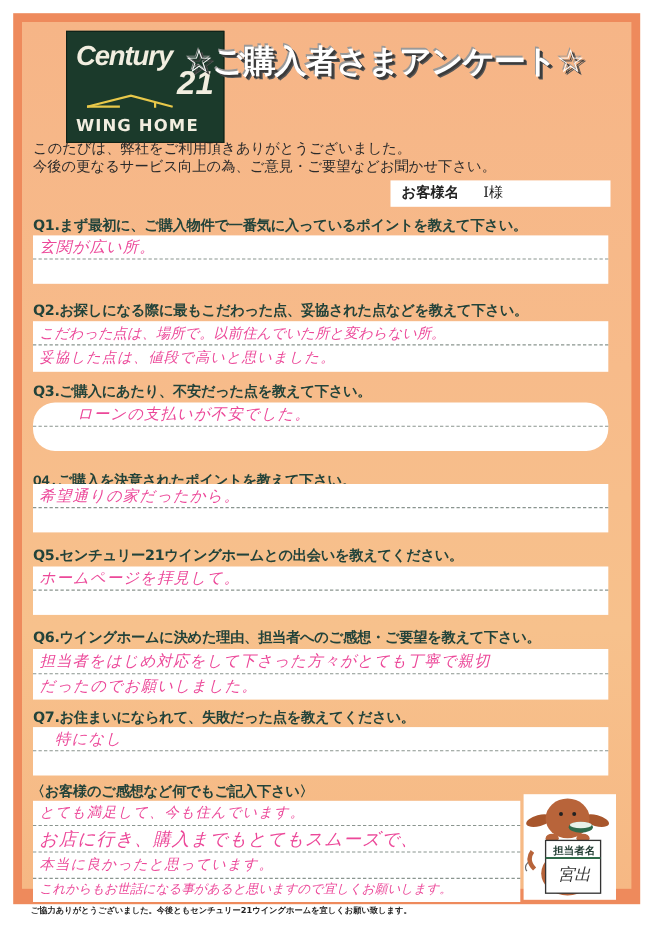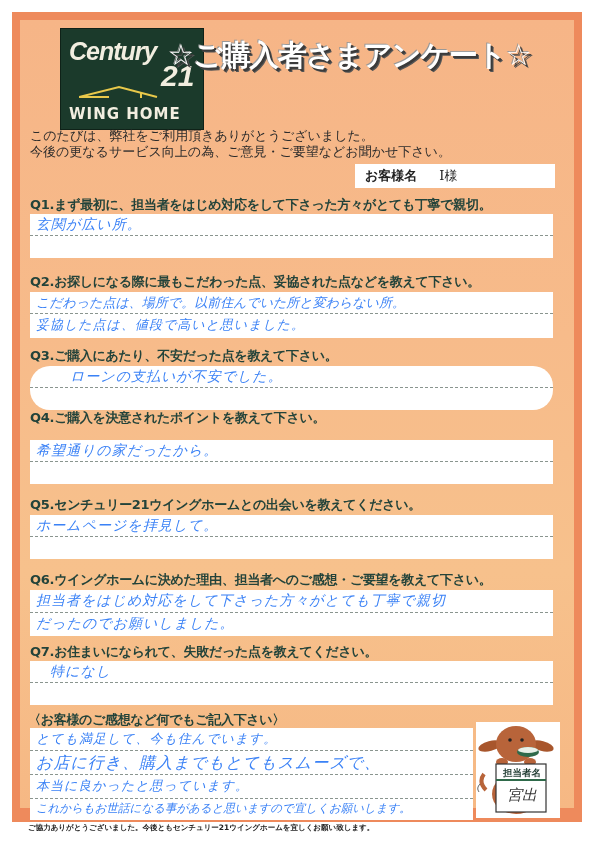--- a/index.html
+++ b/index.html
@@ -54,21 +54,21 @@
       font-weight:bold; font-size:13px; color:#23433a; white-space:nowrap; letter-spacing:-0.3px;
     }
     .ans {
       position:absolute; left:30px; width:523px; background:#ffffff;
     }
     .ans .line {
       position:absolute; left:0; right:0; border-top:1px dashed #8a958f;
     }
     .hw {
       position:absolute; left:6px; font-family:"DejaVu Sans", sans-serif;
-      font-size:14px; color:#3b82f6; white-space:nowrap; font-style:italic; letter-spacing:1px;
+      font-size:14px; color:#ec4899; white-space:nowrap; font-style:italic; letter-spacing:1px;
     }
     .dogbox {
       position:absolute; left:477px; top:722px; width:84px; height:96px; background:#ffffff;
     }
     .footer {
       position:absolute; left:28px; top:823px; font-family:"DejaVu Sans", sans-serif;
       font-size:7.5px; font-weight:bold; color:#222; white-space:nowrap;
     }
   </style>
 </head>
@@ -92,40 +92,40 @@
 
 <div class="intro">
   <div>このたびは、弊社をご利用頂きありがとうございました。</div>
   <div>今後の更なるサービス向上の為、ご意見・ご要望などお聞かせ下さい。</div>
 </div>
 
 <div class="customer">
   <span>お客様名</span><span class="nm">I様</span>
 </div>
 
-<div class="q" style="top:196px;">Q1.まず最初に、担当者をはじめ対応をして下さった方々がとても丁寧で親切。</div>
+<div class="q" style="top:196px;">Q1.まず最初に、ご購入物件で一番気に入っているポイントを教えて下さい。</div>
 <div class="ans" style="top:214px; height:44px;">
   <div class="line" style="top:21px;"></div>
   <div class="hw" style="top:2px;">玄関が広い所。</div>
 </div>
 
 <div class="q" style="top:273px;">Q2.お探しになる際に最もこだわった点、妥協された点などを教えて下さい。</div>
 <div class="ans" style="top:292px; height:46px;">
   <div class="line" style="top:21px;"></div>
   <div class="hw" style="top:2px; font-size:13px; letter-spacing:0;">こだわった点は、場所で。以前住んでいた所と変わらない所。</div>
   <div class="hw" style="top:24px; font-size:13px;text-align:right;">妥協した点は、値段で高いと思いました。</div>
 </div>
 
 <div class="q" style="top:347px;">Q3.ご購入にあたり、不安だった点を教えて下さい。</div>
 <div class="ans" style="top:366px; height:44px;border-radius:20px;">
   <div class="line" style="top:21px;"></div>
   <div class="hw" style="top:2px; left:40px;">ローンの支払いが不安でした。</div>
 </div>
 
-<div class="q" style="top:409px;">Q4.ご購入を決意されたポイントを教えて下さい。</div>
+<div class="q" style="top:428px;font-family:Liberation Mono, monospace;">Q4.ご購入を決意されたポイントを教えて下さい。</div>
 <div class="ans" style="top:440px; height:44px;">
   <div class="line" style="top:21px;"></div>
   <div class="hw" style="top:2px;">希望通りの家だったから。</div>
 </div>
 
 <div class="q" style="top:496px;">Q5.センチュリー21ウイングホームとの出会いを教えてください。</div>
 <div class="ans" style="top:515px; height:44px;">
   <div class="line" style="top:21px;"></div>
   <div class="hw" style="top:2px;">ホームページを拝見して。</div>
 </div>

